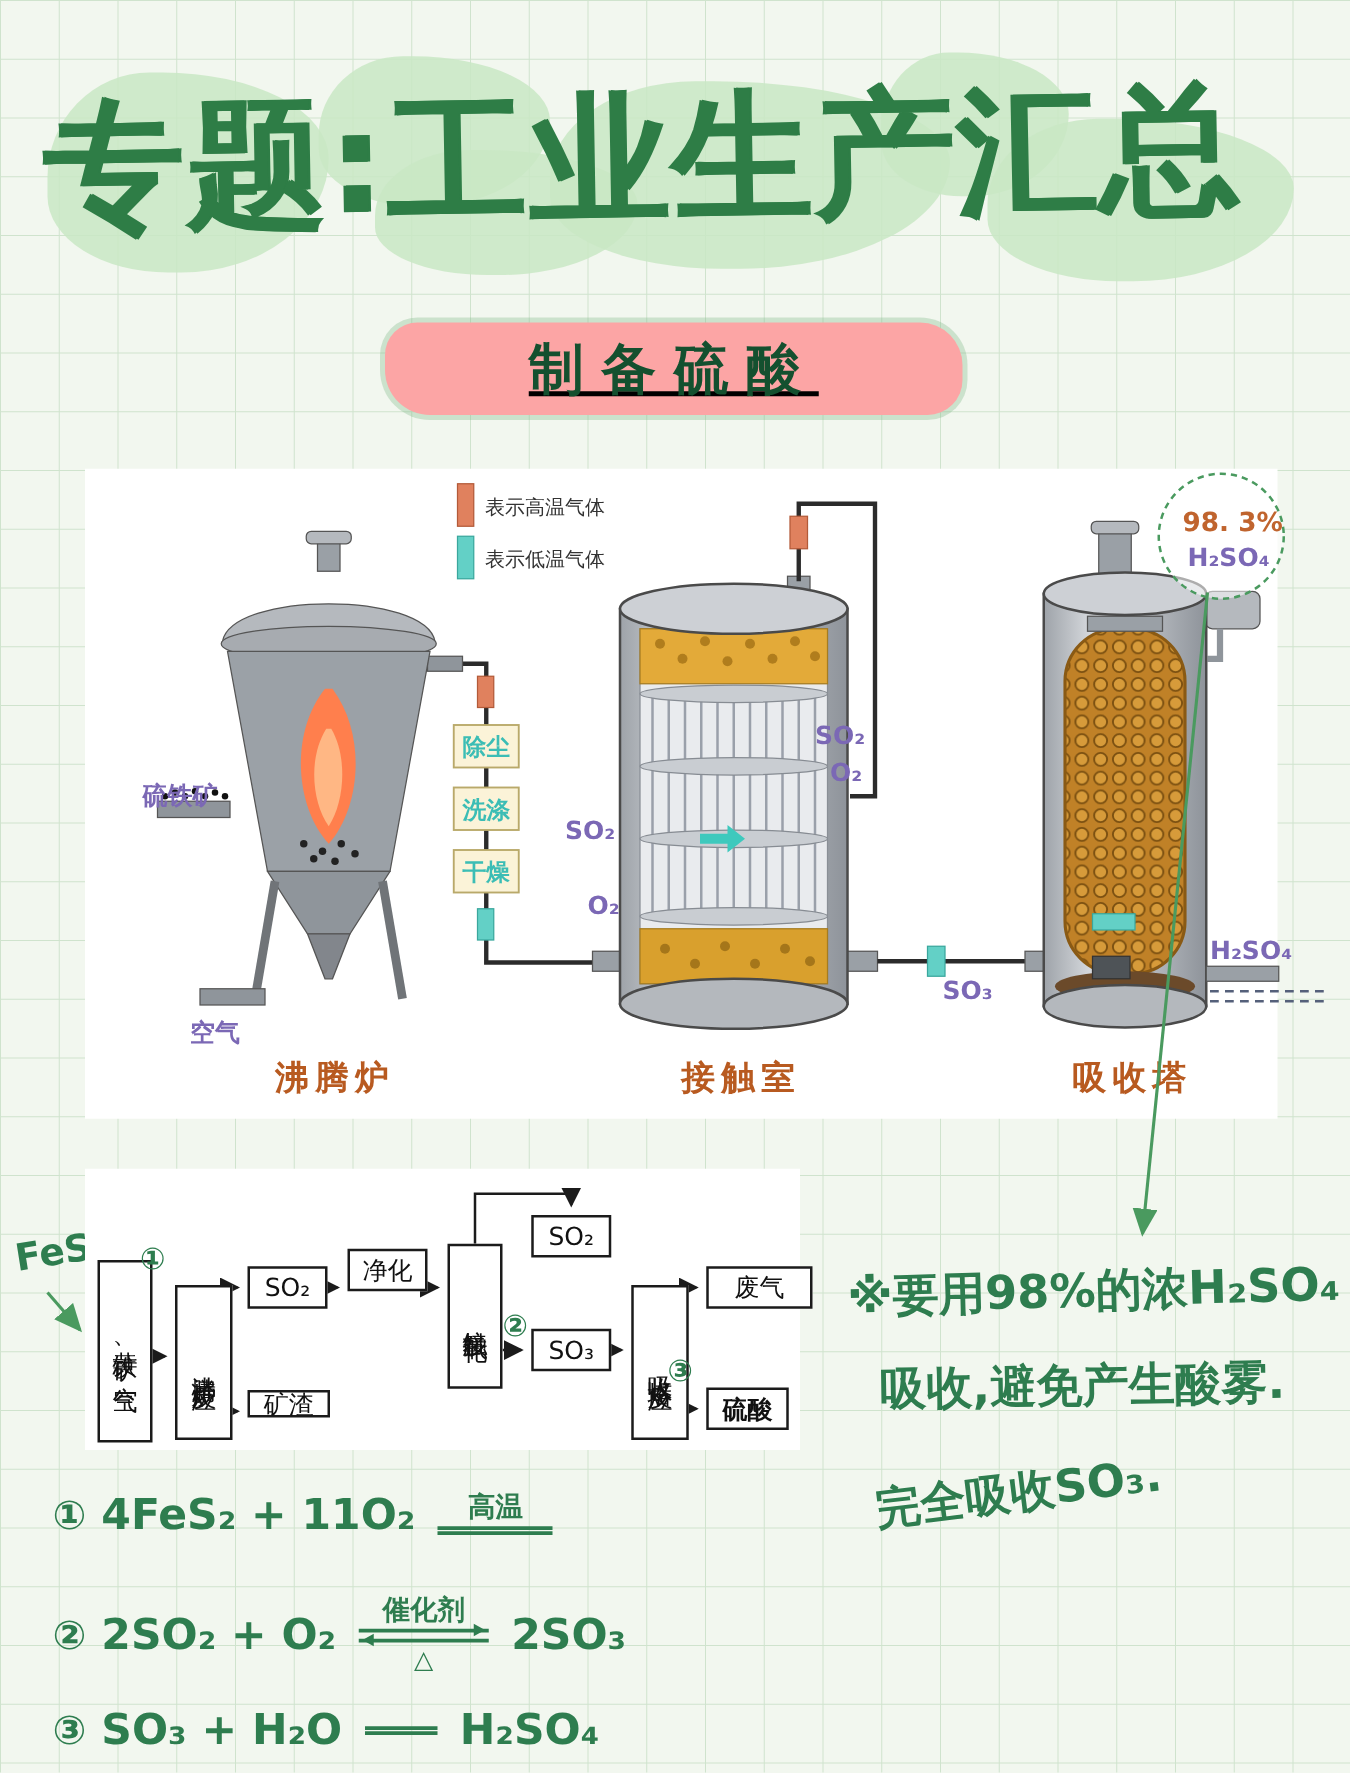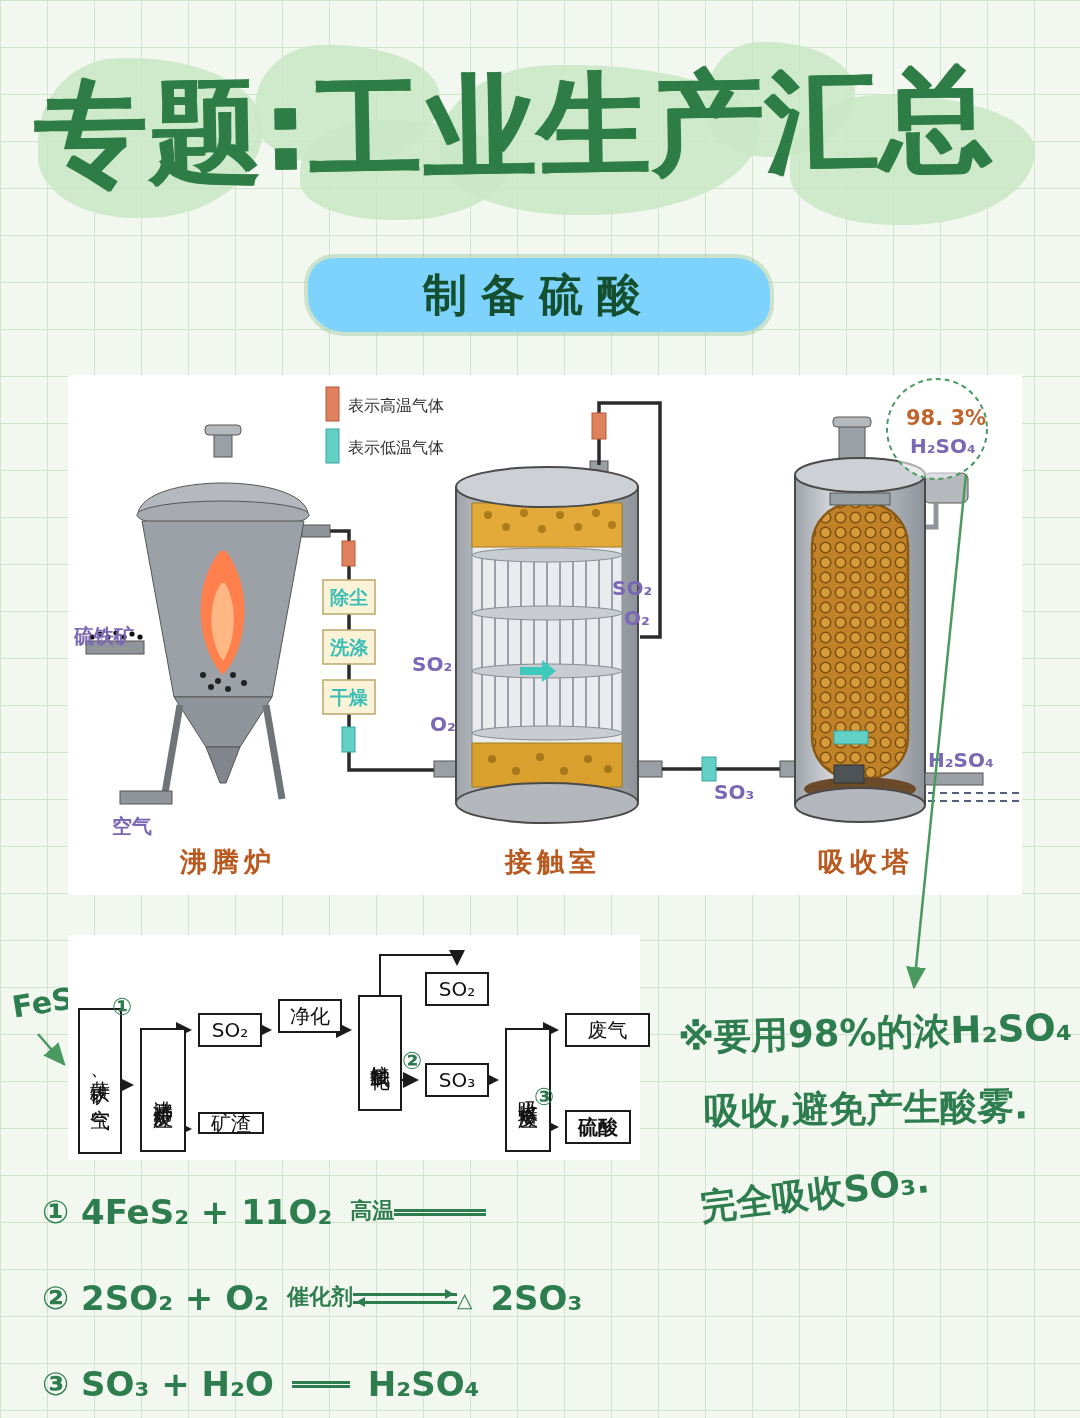--- a/index.html
+++ b/index.html
@@ -20,47 +20,48 @@
   .title-blob { position:absolute; background:#c9e7c4; opacity:.85; border-radius:38% 62% 55% 45% / 55% 45% 60% 40%; }
   .page-title {
     position:absolute; left:34px; top:52px; width:1020px;
     font-size:112px; font-weight:900; color:#2e7d46;
     letter-spacing:2px; transform:rotate(-1deg);
     text-shadow:2px 0 0 #2e7d46;
     white-space:nowrap;
   }
   .badge {
     position:absolute; left:308px; top:258px; width:462px; height:74px;
-    background:#7dd3fc; border-radius:26px 34px 28px 36px;
+    background:#fca5a5; border-radius:26px 34px 28px 36px;
     display:flex; align-items:center; justify-content:center;
     box-shadow:0 0 0 4px rgba(133,186,140,.35);
+    text-decoration:underline;
   }
   .badge span { font-size:44px; font-weight:800; color:#14502f; letter-spacing:14px; }
 
   
   .panel { position:absolute; background:#ffffff; }
-  #apparatus-panel { left:68px; top:375px; width:954px; height:520px; }
+  #apparatus-panel { left:68px; top:375px; width:954px; height:520px;padding-left:40px; }
   #flowchart-panel { left:68px; top:935px; width:572px; height:225px; }
 
   
   .fc-box {
     position:absolute; border:2px solid #1b1b1b; background:#fff;
     display:flex; align-items:center; justify-content:center;
     font-size:20px; color:#111; line-height:1.05;
   }
   .fc-v { writing-mode:vertical-rl; text-orientation:upright; letter-spacing:2px; }
   .fc-step { position:absolute; color:#2e7d4f; font-size:24px; font-weight:700; }
 
   .hand { color:#2e7d4f; font-weight:700; position:absolute; white-space:nowrap; }
 
   
   .eq { position:absolute; left:42px; display:flex; align-items:center; gap:12px;
         color:#2e7d4f; font-size:34px; font-weight:700; white-space:nowrap; }
   .eq-num { font-size:32px; }
-  .cond-arrow { display:inline-flex; flex-direction:row; align-items:center; margin:0 6px; }
+  .cond-arrow { display:inline-flex; flex-direction:column; align-items:center; margin:0 6px; }
   .cond-top { font-size:22px; line-height:1; margin-bottom:3px; }
   .cond-bot { font-size:20px; line-height:1; margin-top:3px; }
   .dbl { display:block; width:92px; height:7px;
          border-top:3px solid currentColor; border-bottom:3px solid currentColor; }
   .dbl-short { width:58px; }
   .rev { display:flex; flex-direction:column; gap:5px; width:104px; }
   .rev-top, .rev-bot { position:relative; height:0; border-top:3px solid currentColor; }
   .rev-top::after { content:""; position:absolute; right:-2px; top:-7px;
     border:5px solid transparent; border-left:9px solid currentColor; }
   .rev-bot::after { content:""; position:absolute; left:-2px; top:-7px;

